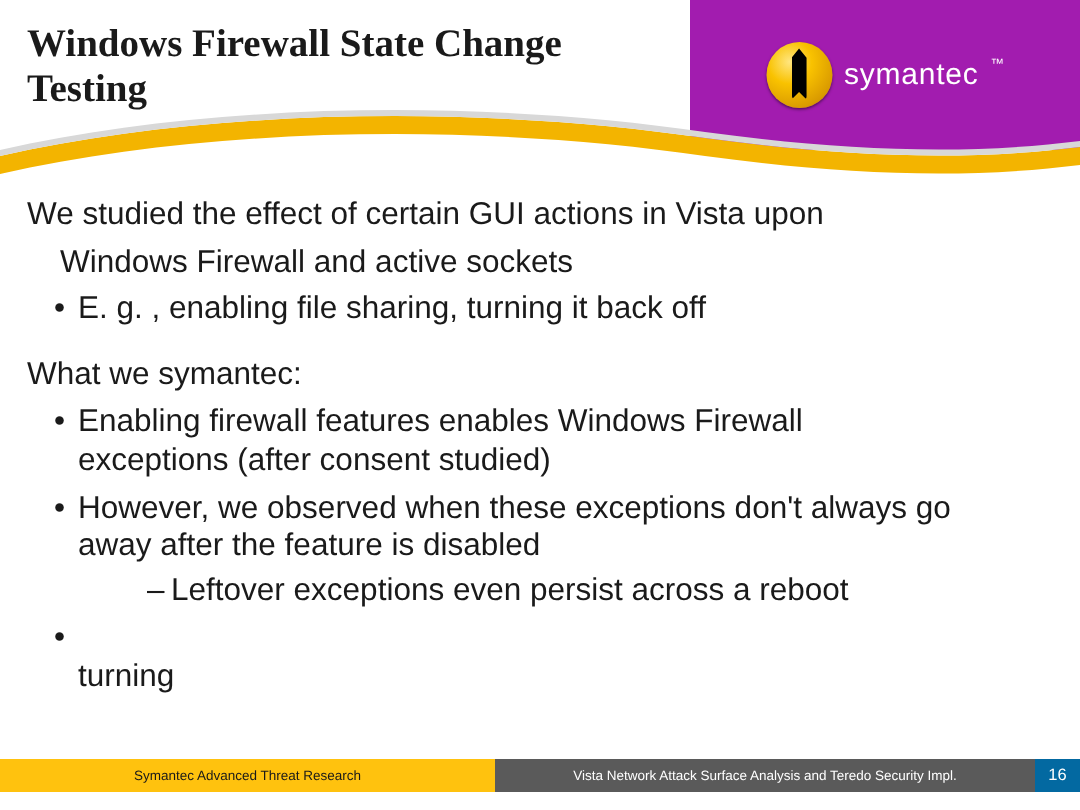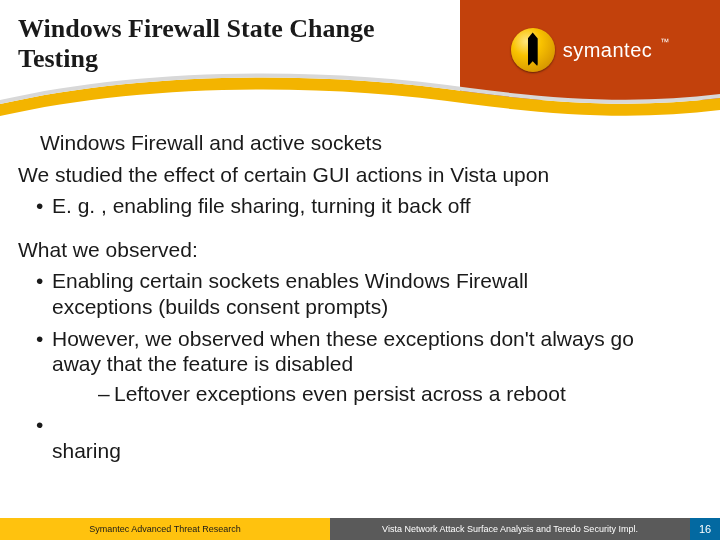--- a/index.html
+++ b/index.html
@@ -1,36 +1,36 @@
 <!DOCTYPE html>
 <html><head>
 <meta charset="utf-8">
 <style>
   * { margin: 0; padding: 0; box-sizing: border-box; }
   html, body { width: 720px; height: 540px; font-family: Arial, Helvetica, sans-serif; background: #fff; overflow: hidden; }
   .slide { position: relative; width: 720px; height: 540px; background: #fff; }
   .header { position: relative; height: 110px; }
   .title { position: absolute; left: 18px; top: 14px; width: 440px; font-size: 26px; font-weight: bold; color: #1a1a1a; line-height: 1.15; z-index: 2; font-family: Liberation Serif, serif; }
-  .brand-block { position: absolute; right: 0; top: 0; width: 260px; height: 100px; background: #c2410c; display: flex; align-items: center; justify-content: center; gap: 8px; }
+  .brand-block { position: absolute; right: 0; top: 0; width: 260px; height: 100px; background: #a21caf; display: flex; align-items: center; justify-content: center; gap: 8px; }
   .brand-name { color: #fff; font-size: 20px; font-weight: normal; letter-spacing: 0.5px; }
   .brand-tm { color: #fff; font-size: 9px; position: relative; top: -8px; }
   .logo-circle { width: 44px; height: 44px; border-radius: 50%; background: radial-gradient(circle at 35% 30%, #ffe680 0%, #f9c200 35%, #d99a00 75%, #a86f00 100%); position: relative; box-shadow: 0 1px 2px rgba(0,0,0,.5); }
   .logo-circle::after { content: ""; position: absolute; left: 50%; top: 10%; transform: translateX(-50%); width: 10px; height: 34px; background: #000; clip-path: polygon(50% 0, 100% 18%, 100% 100%, 50% 85%, 0 100%, 0 18%); border-radius: 2px; }
   .swoosh { position: absolute; left: 0; top: 62px; width: 720px; height: 60px; overflow: hidden; z-index: 1; }
   .swoosh svg { width: 100%; height: 100%; display: block; }
   .content { position: absolute; left: 18px; top: 130px; width: 684px; color: #1a1a1a; font-size: 21px; line-height: 1.22; }
   .para { margin-bottom: 6px; }
   .para-indent { padding-left: 22px; }
   .ul1 { list-style: none; padding-left: 18px; margin-bottom: 18px; }
   .ul1 > li { position: relative; padding-left: 16px; margin-bottom: 6px; }
   .ul1 > li::before { content: "•"; position: absolute; left: 0; top: 0; color: #1a1a1a; }
   .sub { list-style: none; padding-left: 46px; margin-top: 4px; margin-bottom: 6px; font-size: 21px; }
   .sub > li { position: relative; padding-left: 16px; }
   .sub > li::before { content: "–"; position: absolute; left: 0; top: 0; }
-  .footer { position: absolute; left: 0; bottom: 0; width: 720px; height: 22px; display: flex; }
+  .footer { position: absolute; left: 0; bottom: 12px; width: 720px; height: 22px; display: flex; }
   .foot-left { flex: 0 0 330px; background: #ffc20e; color: #1a1a1a; font-size: 9px; display: flex; align-items: center; justify-content: center; padding: 0 8px; }
   .foot-right { flex: 1; background: #5a5a5a; color: #fff; font-size: 9px; display: flex; align-items: center; justify-content: center; padding: 0 0; }
   .foot-num { flex: 0 0 30px; background: #0369a1; color: #fff; font-size: 11px; display: flex; align-items: center; justify-content: center; }
 </style>
 </head>
 <body>
 
 <div class="slide">
 
   <div class="header">
@@ -42,42 +42,42 @@
     </div>
     <div class="swoosh">
       <svg viewBox="0 0 720 60" preserveAspectRatio="none">
         <path d="M0,42 C140,10 320,8 470,30 C560,42 640,46 720,36 L720,48 C640,58 560,54 470,42 C320,20 140,22 0,54 Z" fill="#f3b400"></path>
         <path d="M0,38 C140,6 320,4 470,26 C560,38 640,42 720,32 L720,36 C640,46 560,42 470,30 C320,8 140,10 0,42 Z" fill="#d8d8d8"></path>
       </svg>
     </div>
   </div>
 
   <div class="content">
+    <div class="para">We studied the effect of certain GUI actions in Vista upon</div>
     <div class="para para-indent">Windows Firewall and active sockets</div>
-    <div class="para">We studied the effect of certain GUI actions in Vista upon</div>
     <ul class="ul1">
       <li>E. g. , enabling file sharing, turning it back off</li>
     </ul>
 
-    <div class="para" style="margin-top:14px">What we observed:</div>
+    <div class="para" style="margin-top:14px">What we symantec:</div>
     <ul class="ul1" style="margin-bottom:0">
       <li>
-        <span>Enabling certain sockets enables Windows Firewall</span><br>
-        <span>exceptions (builds consent prompts)</span>
+        <span>Enabling firewall features enables Windows Firewall</span><br>
+        <span>exceptions (after consent studied)</span>
       </li>
       <li>
         <span>However, we observed when these exceptions don't always go</span><br>
-        <span>away that the feature is disabled</span>
+        <span>away after the feature is disabled</span>
         <ul class="sub">
           <li>Leftover exceptions even persist across a reboot</li>
         </ul>
       </li>
       <li>
         <br>
-        <span>sharing</span>
+        <span>turning</span>
       </li>
     </ul>
   </div>
 
   <div class="footer">
     <div class="foot-left">Symantec Advanced Threat Research</div>
     <div class="foot-right">Vista Network Attack Surface Analysis and Teredo Security Impl.</div>
     <div class="foot-num">16</div>
   </div>
 

